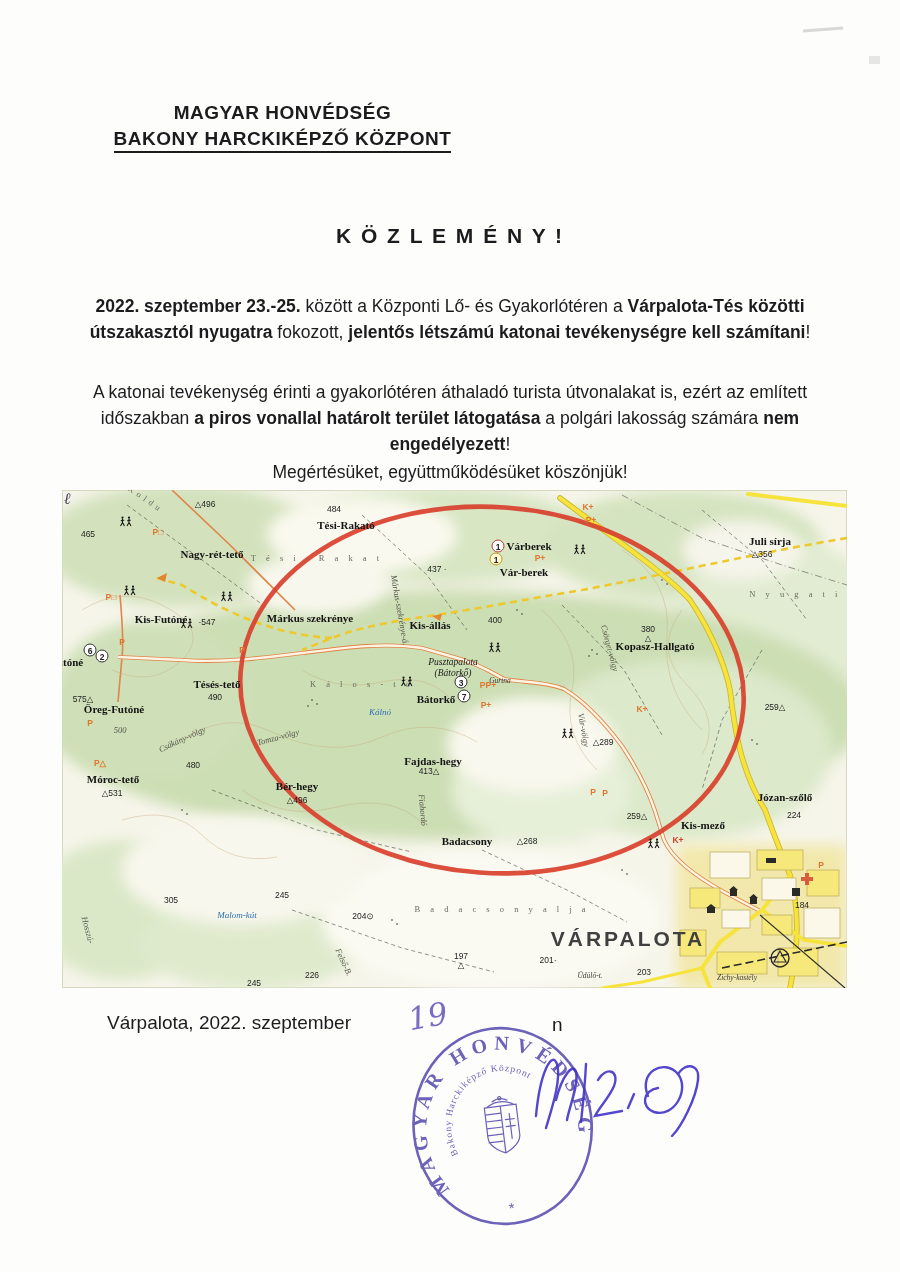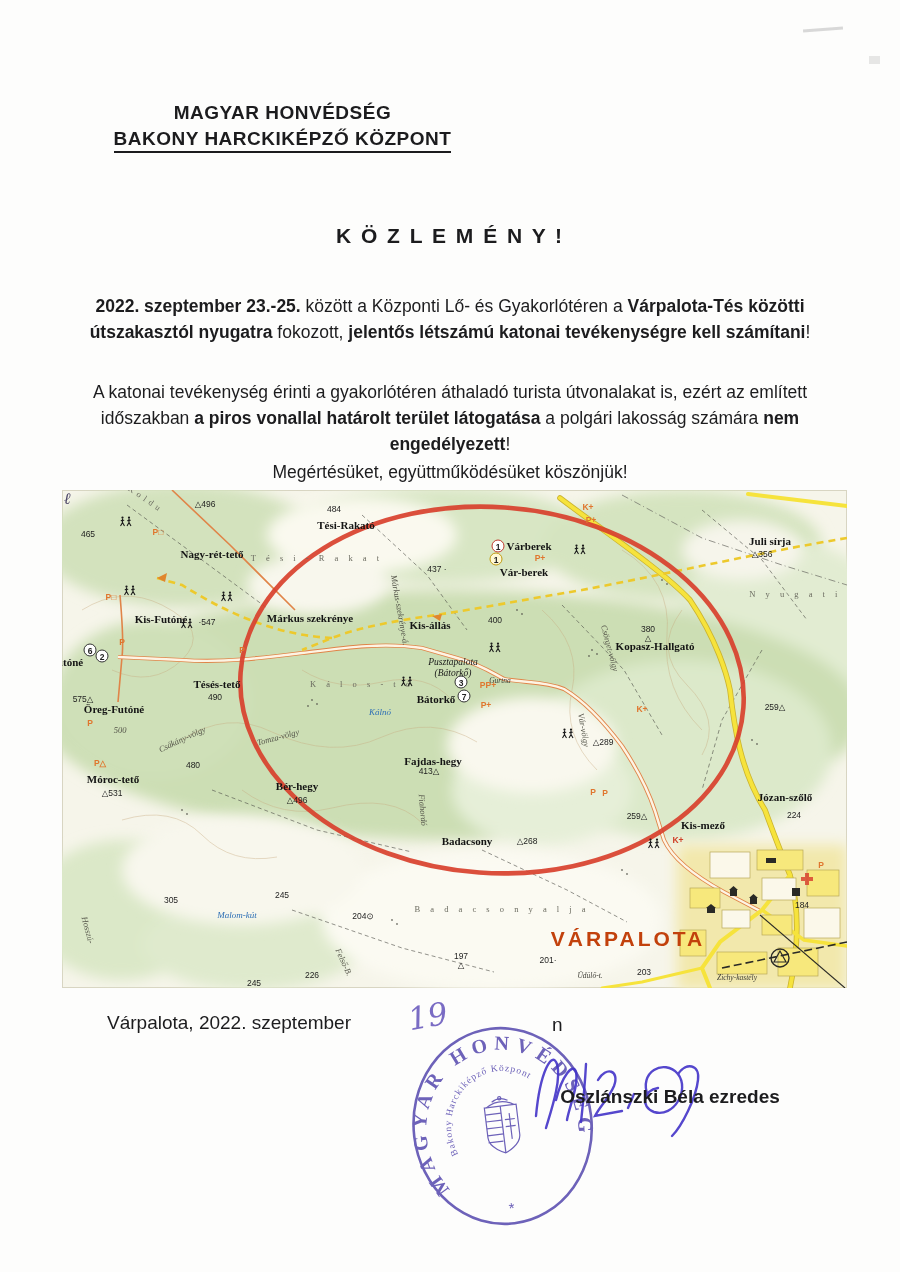--- a/index.html
+++ b/index.html
@@ -17,21 +17,21 @@
   #map svg.base{position:absolute;left:0;top:0;}
   #map-labels{position:absolute;left:0;top:0;width:785px;height:498px;}
   .ml{position:absolute;white-space:nowrap;transform:translate(-50%,-50%);}
   .place{font-family:"Liberation Serif",serif;font-weight:bold;font-size:11px;color:#141414;}
   .height{font-family:"Liberation Sans",sans-serif;font-size:8.5px;color:#1e1e1e;}
   .spaced{font-family:"Liberation Serif",serif;font-size:8.5px;letter-spacing:4px;color:#6b6b60;}
   .water{font-family:"Liberation Serif",serif;font-style:italic;font-size:9px;color:#2d6fb5;}
   .valley{font-family:"Liberation Serif",serif;font-style:italic;font-size:8.5px;color:#55554a;}
   .orange{font-family:"Liberation Sans",sans-serif;font-weight:bold;font-size:8.5px;color:#e0762e;}
   .red{color:#d04028;}
-  .city{font-family:"Liberation Sans",sans-serif;font-weight:bold;font-size:21px;letter-spacing:3px;color:#c2410c;}
+  .city{font-family:"Liberation Sans",sans-serif;font-weight:bold;font-size:21px;letter-spacing:3px;color:#404040;}
   .iplace{font-family:"Liberation Serif",serif;font-style:italic;font-size:9.5px;color:#1a1a1a;}
   .tiny{font-family:"Liberation Serif",serif;font-style:italic;font-size:7.5px;color:#3c3c34;}
   .pen{font-family:"DejaVu Serif",serif;font-style:italic;font-size:16px;color:#4a4466;}
   .circ{position:absolute;width:13px;height:13px;border-radius:50%;background:#fff;border:1.6px solid #333;
         font:bold 8.5px "Liberation Sans",sans-serif;color:#222;text-align:center;line-height:13px;
         transform:translate(-50%,-50%);box-sizing:border-box;}
   .hiker{position:absolute;transform:translate(-50%,-50%);}
   
   #date-line{left:107px;top:1012px;font-size:19px;}
   #hand-day{left:408px;top:998px;font-family:"DejaVu Serif",serif;font-style:italic;font-size:31px;
@@ -413,16 +413,15 @@
         <path d="M58,26 C57,46 55,66 53,84"></path>
         <path d="M70,42 C78,28 92,32 86,48 C81,60 72,68 67,78 L94,73"></path>
         <path d="M120,58 C110,34 136,20 150,36 C162,52 146,80 126,74 C112,69 115,52 130,50"></path>
         <path d="M150,36 C158,24 172,26 170,42 C168,60 154,88 144,98"></path>
         <path d="M100,70 L106,56"></path>
       </g>
     </svg>
   </div>
 
   <div id="sign-block" class="abs">
-    <div id="sign-name">Oszlánszki Béla ezredes</div>
   </div>
 
 </div>
 
 </body></html>

